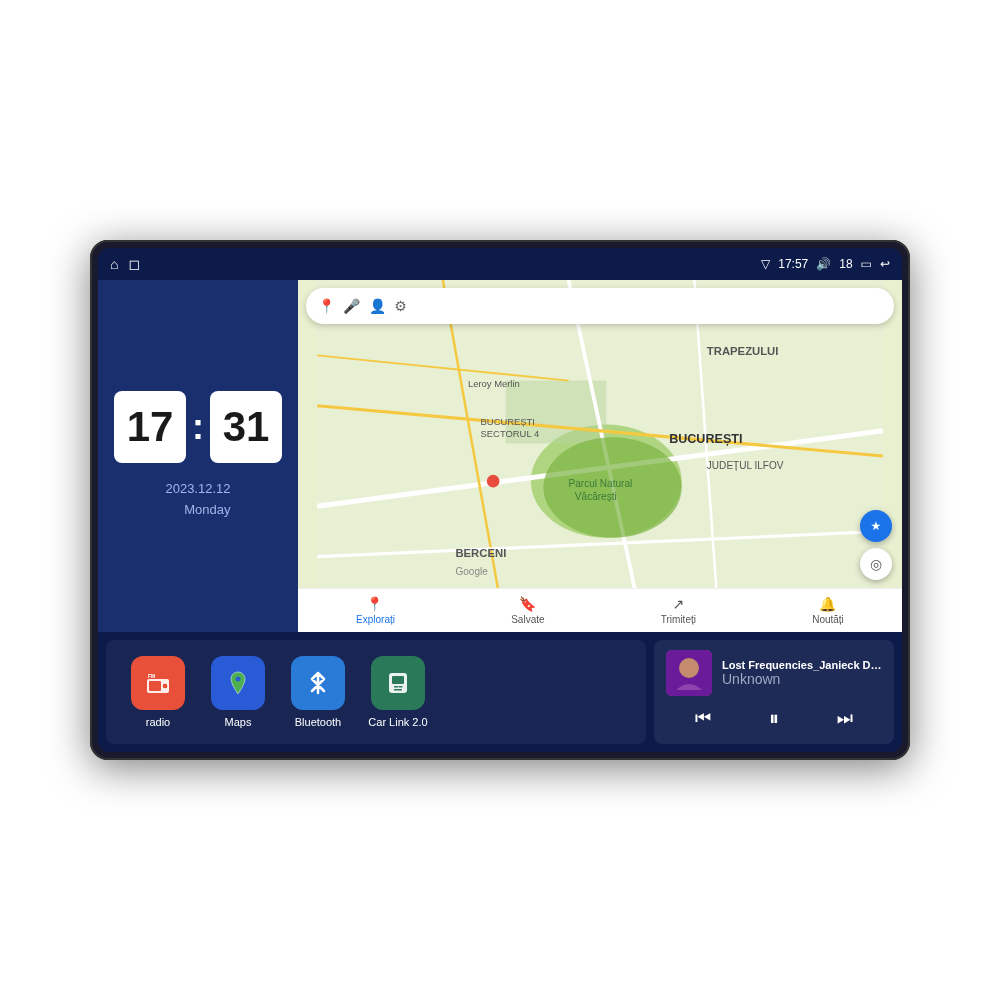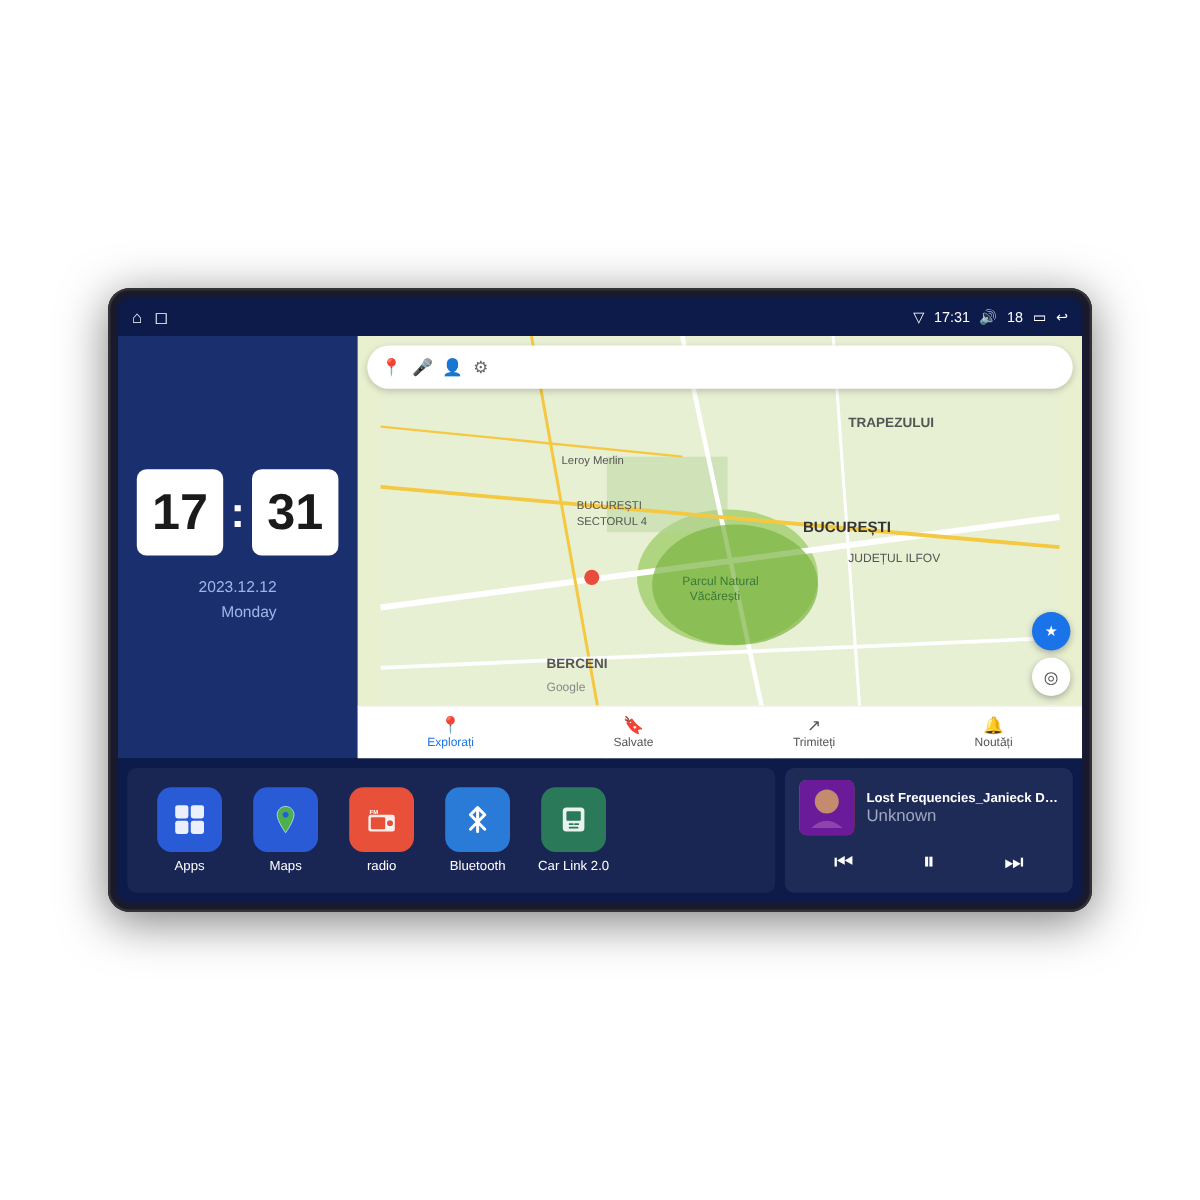--- a/index.html
+++ b/index.html
@@ -366,21 +366,21 @@
 <div class="device-wrapper">
   <div class="screen">
 
     <div class="status-bar">
       <div class="status-left">
         <span class="home-icon">⌂</span>
         <span class="nav-icon">◻</span>
       </div>
       <div class="status-right">
         <span>▽</span>
-        <span>17:31</span>
+        <span>17:57</span>
         <span>🔊</span>
         <span>18</span>
         <span>▭</span>
         <span>↩</span>
       </div>
     </div>
 
     <div class="main-content">
       <div class="top-section">
 
@@ -464,52 +464,41 @@
               <span class="map-tab-icon">🔔</span>
               <span>Noutăți</span>
             </div>
           </div>
         </div>
       </div>
 
       <div class="bottom-section">
 
         <div class="apps-row">
-          <div class="app-item">
-            <div class="app-icon apps">
-              <svg width="28" height="28" viewBox="0 0 28 28" fill="none">
-                <rect x="2" y="2" width="11" height="11" rx="2" fill="white" opacity="0.9"></rect>
-                <rect x="15" y="2" width="11" height="11" rx="2" fill="white" opacity="0.9"></rect>
-                <rect x="2" y="15" width="11" height="11" rx="2" fill="white" opacity="0.9"></rect>
-                <rect x="15" y="15" width="11" height="11" rx="2" fill="white" opacity="0.9"></rect>
-              </svg>
-            </div>
-            <span class="app-label">Apps</span>
-          </div>
-
-          <div class="app-item">
-            <div class="app-icon maps">
-              <svg width="28" height="28" viewBox="0 0 28 28" fill="none">
-                <path d="M14 3C10.13 3 7 6.13 7 10c0 5.25 7 15 7 15s7-9.75 7-15c0-3.87-3.13-7-7-7zm0 9.5c-1.38 0-2.5-1.12-2.5-2.5s1.12-2.5 2.5-2.5 2.5 1.12 2.5 2.5-1.12 2.5-2.5 2.5z" fill="#4CAF50"></path>
-                <path d="M14 3C10.13 3 7 6.13 7 10c0 5.25 7 15 7 15s7-9.75 7-15c0-3.87-3.13-7-7-7z" fill="none" stroke="#fff" stroke-width="0.5"></path>
-              </svg>
-            </div>
-            <span class="app-label">Maps</span>
-          </div>
 
           <div class="app-item">
             <div class="app-icon radio">
               <svg width="28" height="28" viewBox="0 0 28 28" fill="none">
                 <rect x="3" y="10" width="22" height="14" rx="2" fill="white" opacity="0.9"></rect>
                 <rect x="5" y="12" width="12" height="10" rx="1" fill="#e8503a"></rect>
                 <circle cx="21" cy="17" r="3" fill="#e8503a" stroke="white" stroke-width="1"></circle>
                 <text x="4" y="9" font-size="5" fill="white" font-family="Arial" font-weight="bold">FM</text>
               </svg>
             </div>
             <span class="app-label">radio</span>
+          </div>
+
+          <div class="app-item">
+            <div class="app-icon maps">
+              <svg width="28" height="28" viewBox="0 0 28 28" fill="none">
+                <path d="M14 3C10.13 3 7 6.13 7 10c0 5.25 7 15 7 15s7-9.75 7-15c0-3.87-3.13-7-7-7zm0 9.5c-1.38 0-2.5-1.12-2.5-2.5s1.12-2.5 2.5-2.5 2.5 1.12 2.5 2.5-1.12 2.5-2.5 2.5z" fill="#4CAF50"></path>
+                <path d="M14 3C10.13 3 7 6.13 7 10c0 5.25 7 15 7 15s7-9.75 7-15c0-3.87-3.13-7-7-7z" fill="none" stroke="#fff" stroke-width="0.5"></path>
+              </svg>
+            </div>
+            <span class="app-label">Maps</span>
           </div>
 
           <div class="app-item">
             <div class="app-icon bluetooth">
               <svg width="28" height="28" viewBox="0 0 28 28" fill="none">
                 <path d="M14 4L20 10L14 16L20 22M14 4L8 10L14 16L8 22M14 4V24" stroke="white" stroke-width="2.5" stroke-linecap="round" stroke-linejoin="round"></path>
               </svg>
             </div>
             <span class="app-label">Bluetooth</span>
           </div>

